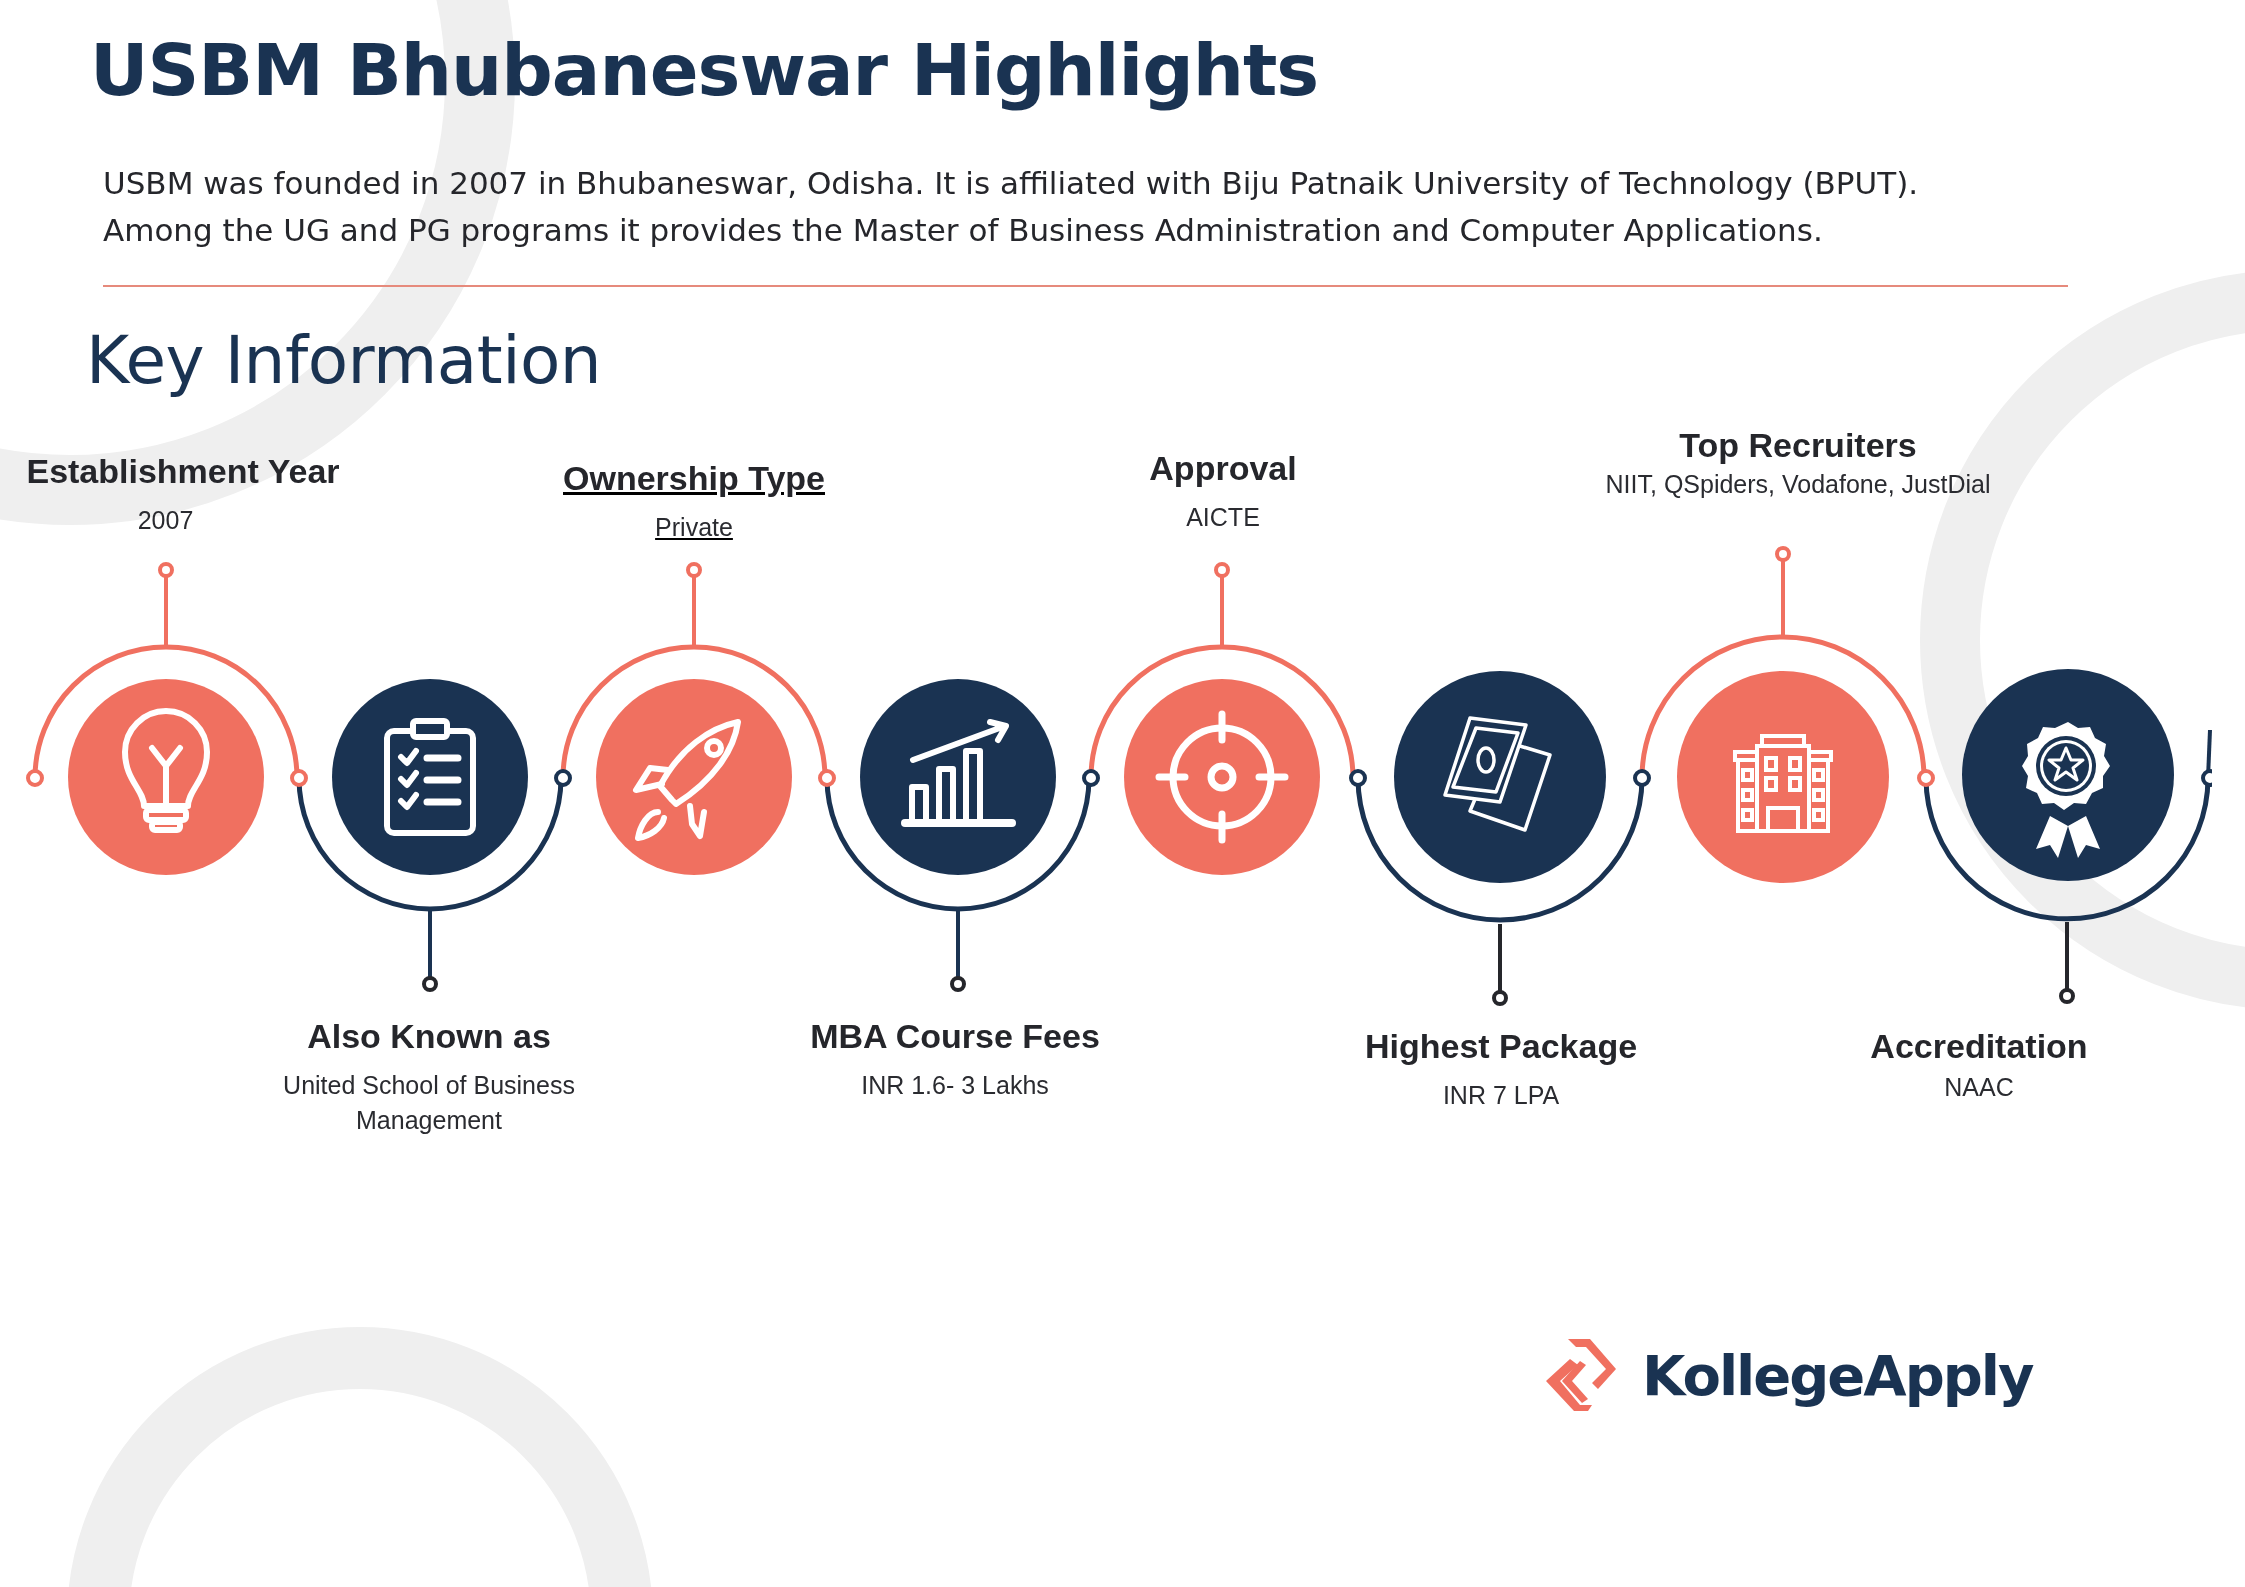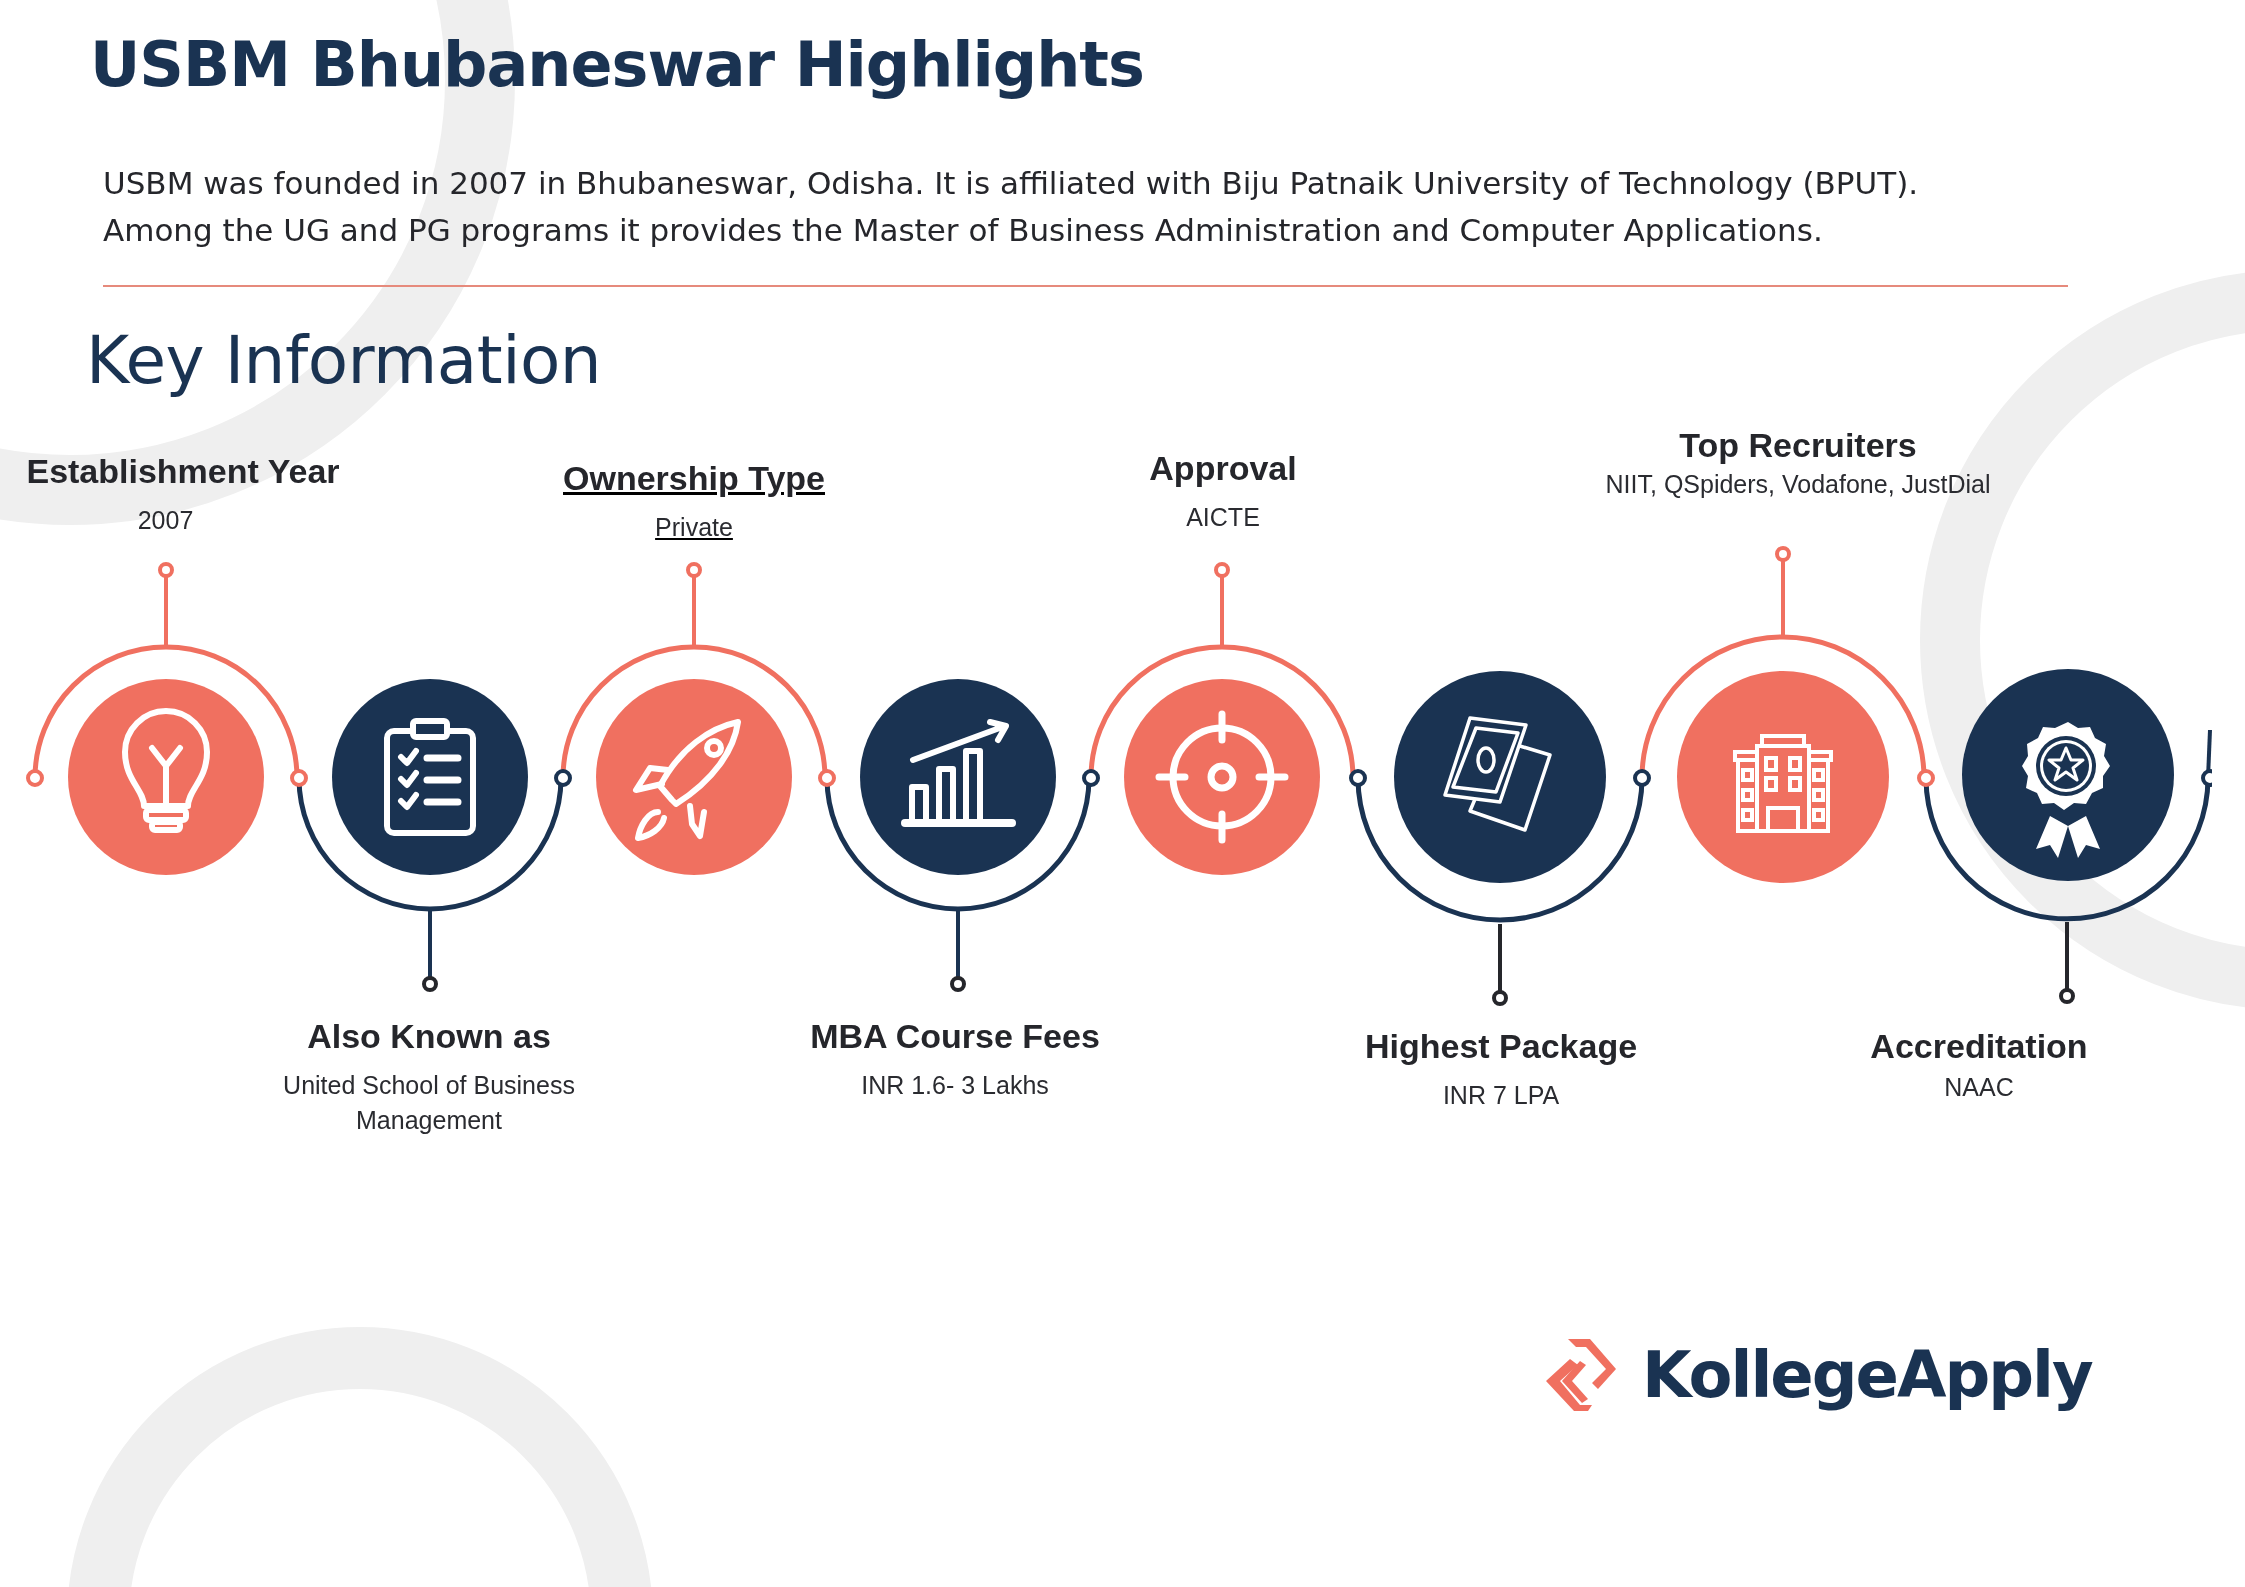--- a/index.html
+++ b/index.html
@@ -1,28 +1,28 @@
 <!DOCTYPE html>
 <html><head>
 <meta charset="utf-8">
 <style>
   html, body { margin:0; padding:0; background:#ffffff; }
   body { width:2245px; height:1587px; position:relative; overflow:hidden; font-family:"Liberation Sans", sans-serif; }
   .bg-svg { position:absolute; left:0; top:0; width:2245px; height:1587px; z-index:0; }
-  .title { position:absolute; left:90px; top:28px; margin:0; font-family:"DejaVu Sans", sans-serif; font-weight:bold; font-size:62px; color:#1a3352; letter-spacing:-1px; z-index:2; white-space:nowrap; }
+  .title { position:absolute; left:90px; top:28px; margin:0; font-family:"DejaVu Sans", sans-serif; font-weight:bold; font-size:72px; color:#1a3352; letter-spacing:-1px; z-index:2; white-space:nowrap; }
   .intro { position:absolute; left:103px; top:160px; width:2000px; margin:0; font-family:"DejaVu Sans", sans-serif; font-size:31px; line-height:47px; color:#25262b; z-index:2; }
   .intro span { display:block; white-space:nowrap; }
   .divider { position:absolute; left:103px; top:285px; width:1965px; height:2px; background:#e68a7c; z-index:2; }
   .section-title { position:absolute; left:86px; top:322px; margin:0; font-family:"DejaVu Sans", sans-serif; font-weight:normal; font-size:66px; color:#1a3352; z-index:2; white-space:nowrap; letter-spacing:-0.5px; }
   .timeline { position:absolute; left:0; top:0; width:2245px; height:1587px; z-index:1; }
   .label { position:absolute; text-align:center; z-index:2; transform:translateX(-50%); }
   .label .lt { font-family:"Liberation Sans", sans-serif; font-weight:bold; font-size:34px; color:#25262b; white-space:nowrap; }
   .label .lv { font-family:"Liberation Sans", sans-serif; font-size:25px; color:#2a2b30; line-height:35px; margin-top:12px; }
   .logo { position:absolute; left:1540px; top:1335px; display:flex; align-items:center; z-index:2; }
-  .logo-text { font-family:"DejaVu Sans", sans-serif; font-weight:bold; font-size:64px; color:#1a3352; letter-spacing:-2px; margin-left:22px; }
+  .logo-text { font-family:"DejaVu Sans", sans-serif; font-weight:bold; font-size:56px; color:#1a3352; letter-spacing:-2px; margin-left:22px; }
 </style>
 </head>
 <body>
 
 <svg class="bg-svg" viewBox="0 0 2245 1587">
   <circle cx="70" cy="80" r="410" fill="none" stroke="#efefef" stroke-width="70"></circle>
   <circle cx="2290" cy="640" r="340" fill="none" stroke="#efefef" stroke-width="60"></circle>
   <circle cx="360" cy="1620" r="262" fill="none" stroke="#efefef" stroke-width="62"></circle>
 </svg>
 

